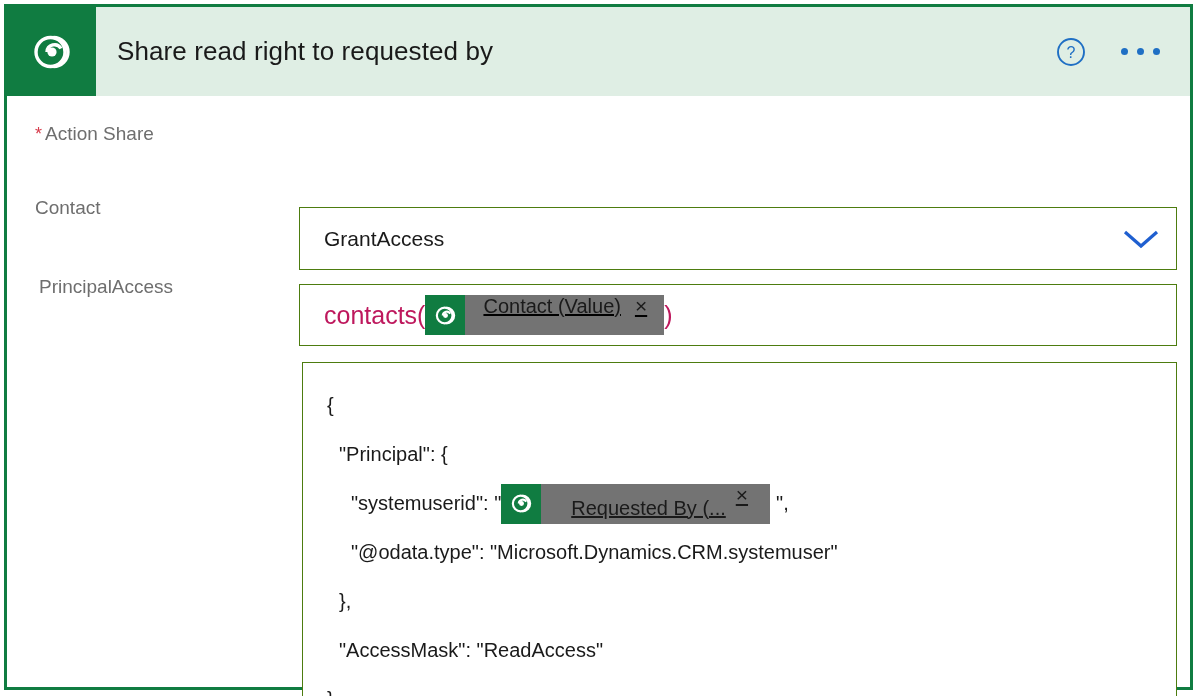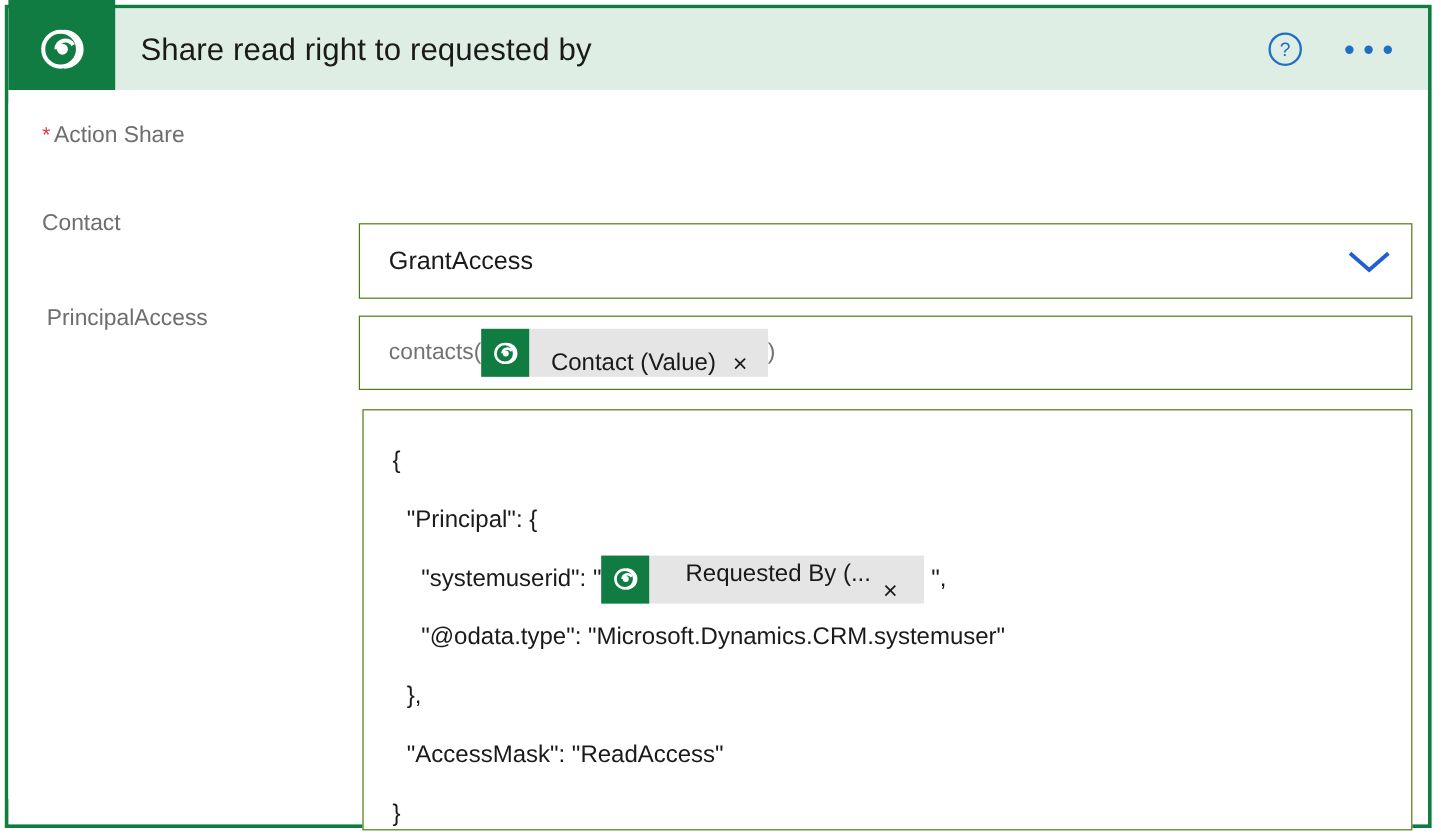--- a/index.html
+++ b/index.html
@@ -22,21 +22,21 @@
     width: 1189px;
     height: 686px;
     box-sizing: border-box;
     border: 3px solid #107c41;
     background: #ffffff;
   }
 
   
   .header {
     position: relative;
-    height: 68px;
+    height: 89px;
     background: #dfeee4;
     display: flex;
     align-items: center;
   }
   .header-icon-block {
     width: 89px;
     height: 89px;
     background: #107c41;
     flex: 0 0 89px;
     display: flex;
@@ -135,33 +135,34 @@
   #target-box {
     left: 292px;
     top: 188px;
     width: 878px;
     height: 62px;
     display: flex;
     align-items: center;
     padding-left: 24px;
   }
   .target-text {
-    font-size: 19px;
-    color: #737373;
+    font-size: 25px;
+    color: #be185d;
     white-space: nowrap;
   }
 
   
   .token {
     display: inline-flex;
-    align-items: flex-end;
-    background: #e5e5e5;
+    align-items: flex-start;
+    background: #737373;
     height: 40px;
     vertical-align: middle;
     cursor: pointer;
+    text-decoration: underline;
   }
   .token-icon {
     width: 40px;
     height: 40px;
     background: #107c41;
     display: flex;
     align-items: center;
     justify-content: center;
     flex: 0 0 40px;
   }

